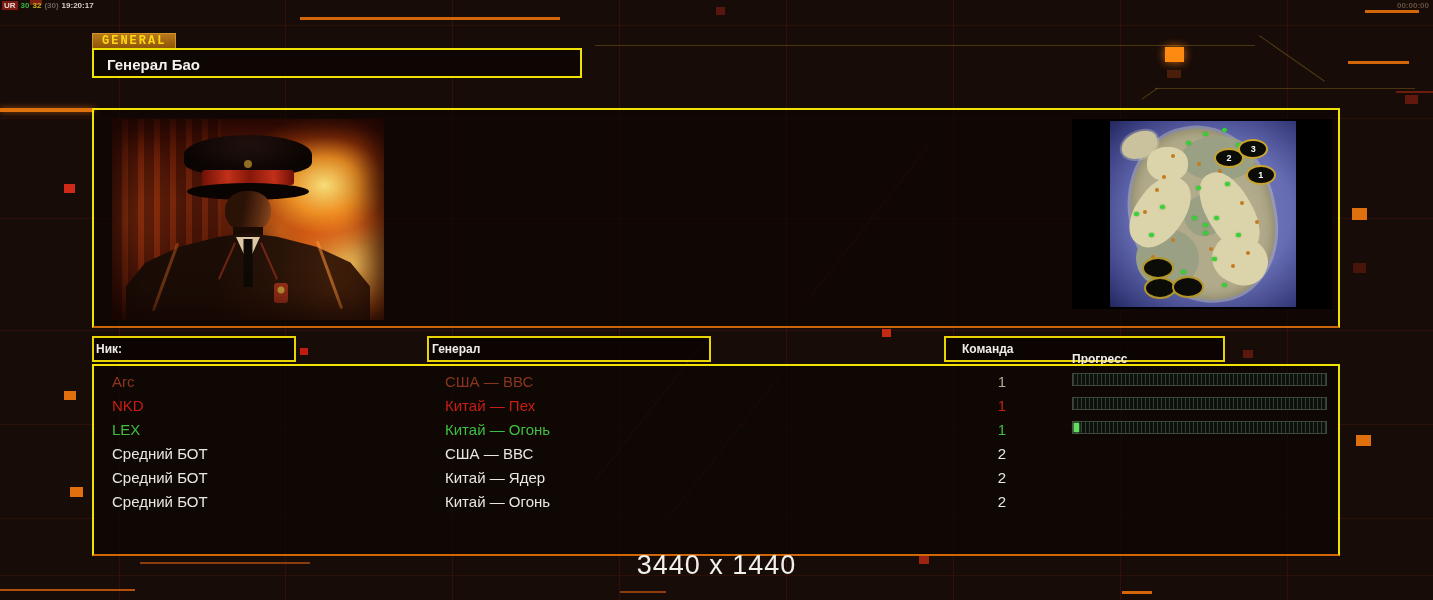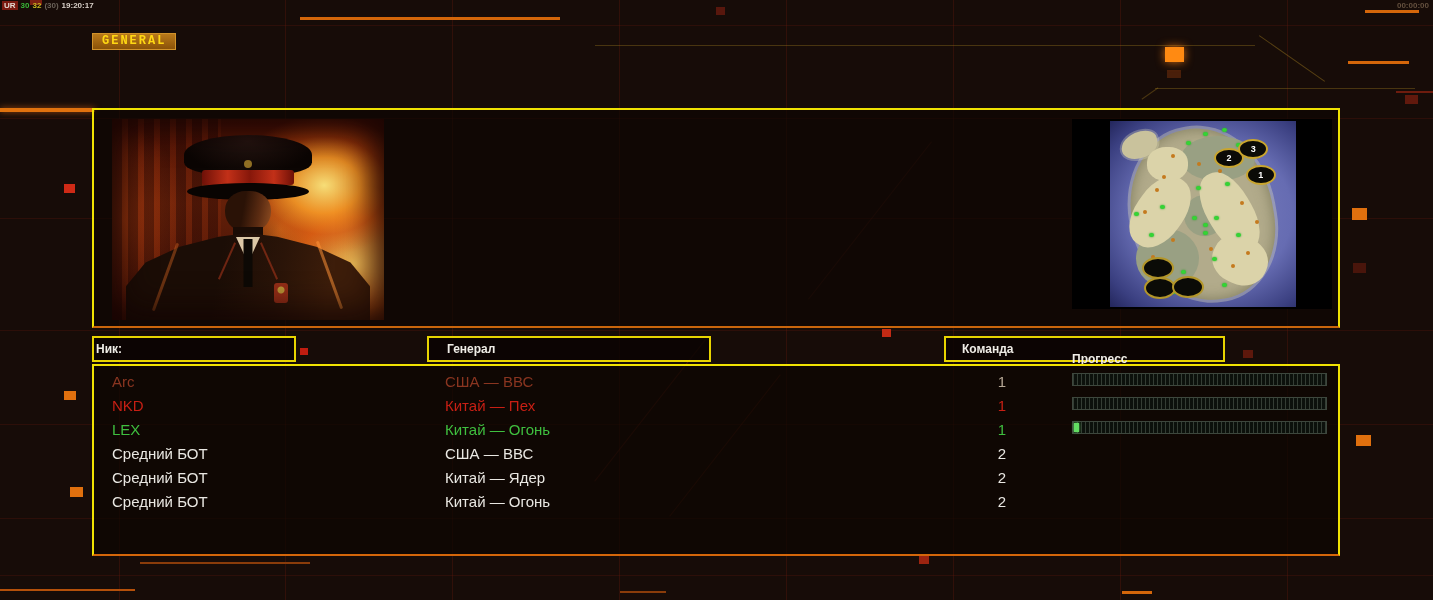--- a/index.html
+++ b/index.html
@@ -110,21 +110,21 @@
   .empty-pos{position:absolute;width:28px;height:18px;transform:translate(-50%,-50%);
     background:#0b0b07;border:2px solid #b3962a;border-radius:50%;}
 
   
   .col-header{
     position:absolute;top:336px;height:26px;border:2px solid #e8d400;
     background:rgba(10,4,2,.85);box-sizing:border-box;
     color:#efece6;font-size:12px;font-weight:bold;line-height:22px;
   }
   #hdr-nick{left:92px;width:204px;padding-left:2px;}
-  #hdr-general{left:427px;width:284px;padding-left:18px;}
+  #hdr-general{left:427px;width:284px;padding-left:3px;}
   #hdr-team-progress{left:944px;width:281px;}
   #hdr-team-progress .hlbl-team{position:absolute;left:16px;top:0;}
   #hdr-team-progress .hlbl-progress{position:absolute;left:126px;top:0;margin-top:10px;}
 
   
   #table-panel{
     position:absolute;left:92px;top:364px;width:1248px;height:192px;
     border:2px solid #f0e202;border-bottom:2px solid #d4660a;
     background:rgba(12,5,2,.72);box-sizing:border-box;
   }
@@ -197,20 +197,21 @@
       <div class="decor" style="left:70px;top:487px;width:13px;height:10px;background:#e0700e;"></div>
       <div class="decor" style="left:919px;top:556px;width:10px;height:8px;background:#9c2410;"></div>
     </div>
 
   <div id="debug-readout">
     <span class="dbg-label">UR</span><span class="dbg-a">30</span><span class="dbg-b">32</span><span class="dbg-c">(30)</span><span class="dbg-time">19:20:17</span>
   </div>
   <div id="match-clock">00:00:00</div>
 
   <div id="general-tab">GENERAL</div>
+  <div id="title-box">Генерал Бао</div>
 
   <div id="main-panel">
 
     <div id="portrait">
       <div class="struct"></div>
       <div class="cap-crown"></div>
       <div class="cap-badge"></div>
       <div class="cap-band"></div>
       <div class="cap-visor"></div>
       <div class="face"></div>
@@ -328,14 +329,15 @@
 
     </div>
     <div class="lobby-row" style="top:123px;">
       <span class="cell-nick" style="color: rgb(233, 231, 226);">Средний БОТ</span>
       <span class="cell-general" style="color: rgb(233, 231, 226);">Китай — Огонь</span>
       <span class="cell-team" style="color: rgb(233, 231, 226);">2</span>
 
     </div>
   </div>
 
+  <div id="resolution-label">3440 x 1440</div>
 
 </div>
 
 </body></html>

